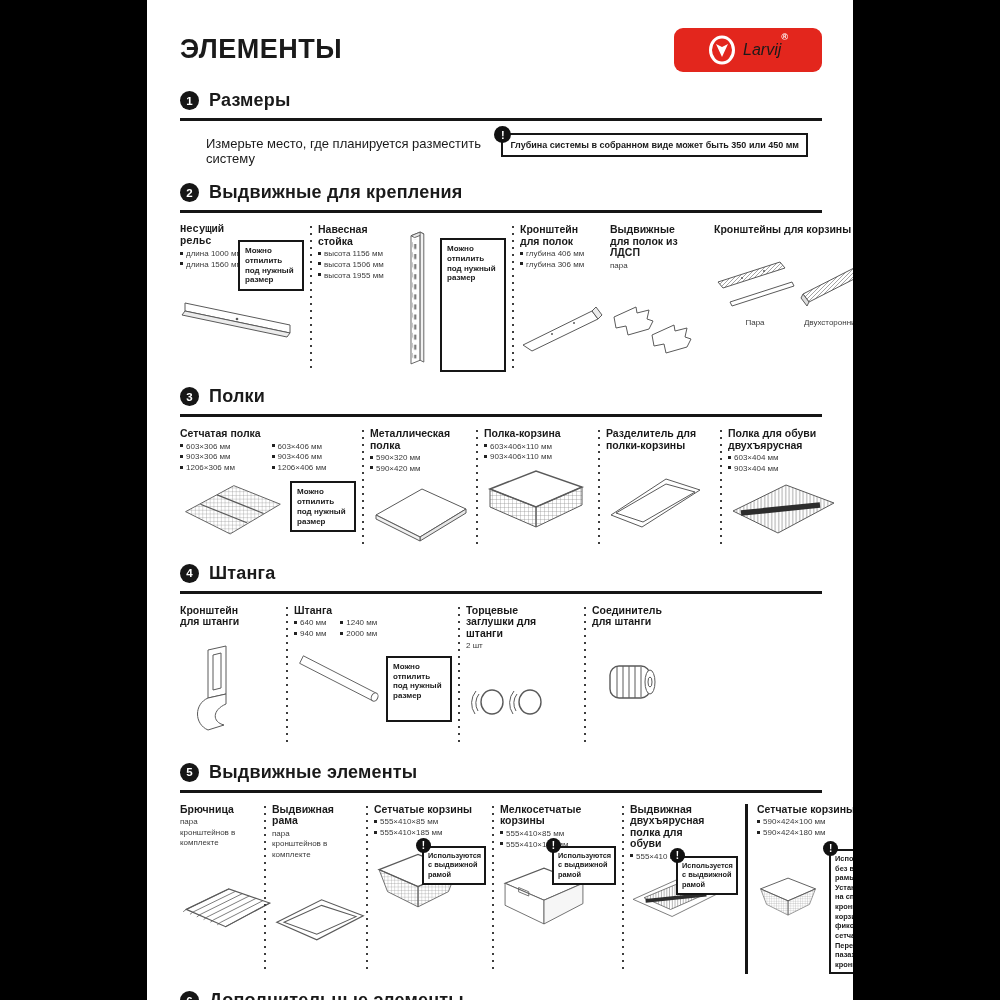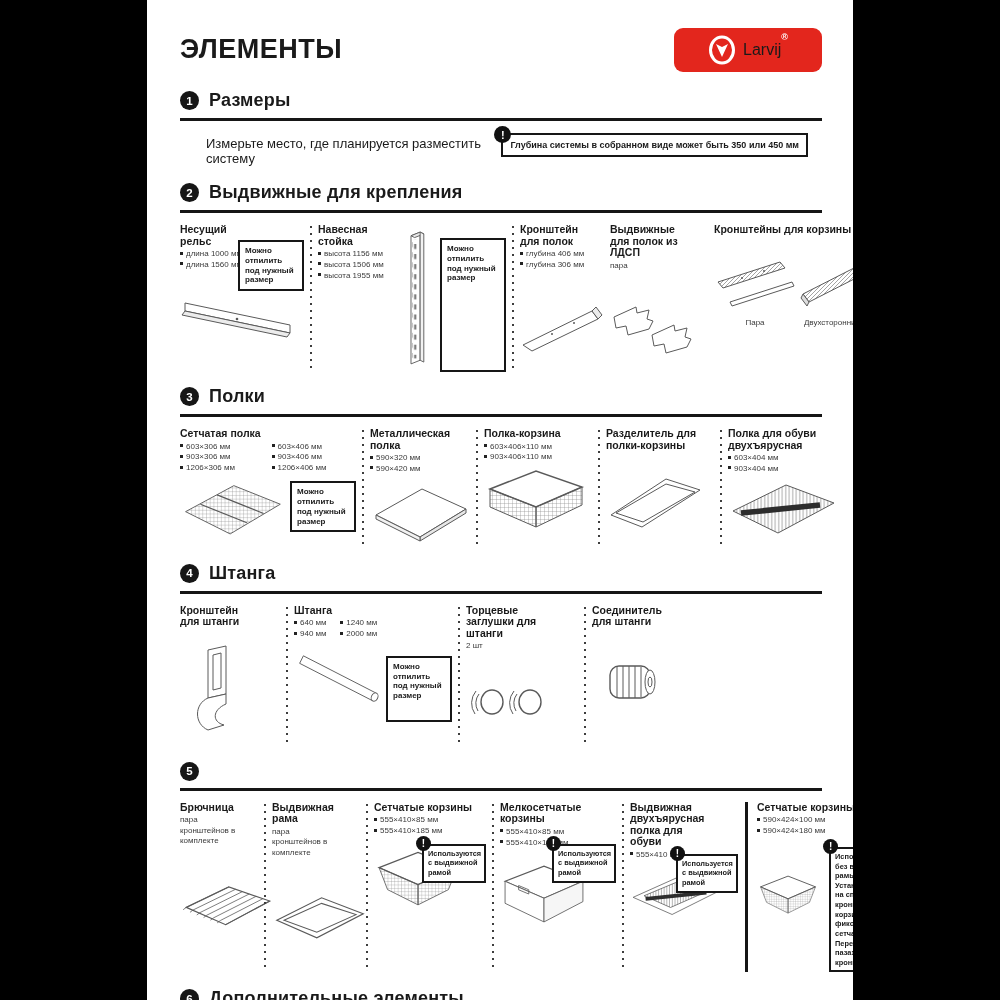--- a/index.html
+++ b/index.html
@@ -3,21 +3,21 @@
 <meta charset="utf-8">
 <style>
   html,body{margin:0;padding:0;}
   body{width:1000px;height:1000px;background:#000;position:relative;
        font-family:"Liberation Sans","DejaVu Sans",sans-serif;color:#1a1a1a;}
   .page{position:absolute;left:147px;top:0;width:706px;height:1000px;background:#fff;
         box-sizing:border-box;padding:28px 31px 4px 33px;overflow:hidden;}
   
   .hdr{display:flex;justify-content:space-between;align-items:flex-start;}
   .doc-title{font-size:27px;font-weight:800;letter-spacing:.5px;margin-top:6px;}
-  .logo{width:148px;height:44px;border-radius:9px;display:flex;align-items:center;justify-content:center;gap:7px;}
+  .logo{width:148px;height:44px;border-radius:9px;display:flex;align-items:center;justify-content:center;gap:7px;font-style:italic;}
   .logo-reg{color:#fff;font-size:9px;font-weight:700;vertical-align:top;position:relative;top:-9px;}
   
   .sec-head{display:flex;align-items:center;gap:10px;border-bottom:3.5px solid #161616;padding-bottom:7px;}
   .badge{width:19px;height:19px;border-radius:50%;background:#161616;color:#fff;font-size:11.5px;
          font-weight:700;display:flex;align-items:center;justify-content:center;flex:0 0 auto;}
   .sec-title{font-size:18px;font-weight:800;letter-spacing:.2px;}
   
   .row{display:flex;align-items:flex-start;margin-top:11px;}
   .sep{width:2px;align-self:stretch;margin:2px 6px 0 6px;flex:0 0 auto;
        background:repeating-linear-gradient(to bottom,#3d3d3d 0 2px,transparent 2px 7px);}
@@ -93,21 +93,21 @@
     </div>
   </div>
 
   <div style="margin-top:16px;">
     <div class="sec-head">
       <span class="badge">2</span>
       <span class="sec-title">Выдвижные для крепления</span>
     </div>
     <div class="row">
       <div class="item" style="width:124px;position:relative;">
-        <div class="iname" style="width:60px;">Несущий рельс</div>
+        <div class="iname" style="width:60px;font-family:Liberation Mono, monospace;">Несущий рельс</div>
         <ul class="specs">
           <li>длина 1000 мм</li>
           <li>длина 1560 мм</li>
         </ul>
         <div class="cutbox" style="position:absolute;right:0;top:16px;">Можно отпилить под нужный размер</div>
         <svg class="img" width="118" height="62" viewBox="0 0 118 62" style="margin-top:16px;">
           <path d="M5 16 L110 38 L110 46 L5 24 Z" fill="#fff" stroke="currentColor"></path>
           <path d="M5 24 L110 46 L107 50 L2 28 Z" fill="#ececec" stroke="currentColor"></path>
           <circle cx="57" cy="32" r="1.3" fill="currentColor"></circle>
         </svg>
@@ -306,20 +306,21 @@
           <ellipse cx="58" cy="28" rx="5" ry="12" fill="#fff" stroke="currentColor"></ellipse>
           <ellipse cx="58" cy="28" rx="2" ry="5" fill="none" stroke="currentColor"></ellipse>
         </svg>
       </div>
     </div>
   </div>
 
   <div style="margin-top:18px;">
     <div class="sec-head">
       <span class="badge">5</span>
+      <span class="sec-title">Выдвижные элементы</span>
     </div>
     <div class="row">
       <div class="item" style="width:78px;">
         <div class="iname">Брючница</div>
         <div class="qty" style="width:60px;">пара кронштейнов в комплекте</div>
         <svg class="img" width="96" height="68" viewBox="0 0 122 74" style="margin-top:24px;">
           <path d="M8 40 L62 14 L114 32 L58 62 Z" fill="#fff" stroke="currentColor" stroke-width="1.5"></path>
           <path d="M62 14 L8 40 M70.7 17 L16.7 43.3 M79.3 20 L25.3 46.7 M88 23 L34 50 M96.7 26 L42.7 53.3 M105.3 29 L51.3 56.7 M114 32 L58 62" stroke="currentColor" fill="none"></path>
           <path d="M8 40 l-4 3 M16.7 43.3 l-4 3 M25.3 46.7 l-4 3 M34 50 l-4 3 M42.7 53.3 l-4 3 M51.3 56.7 l-4 3" stroke="currentColor" fill="none"></path>
         </svg>

